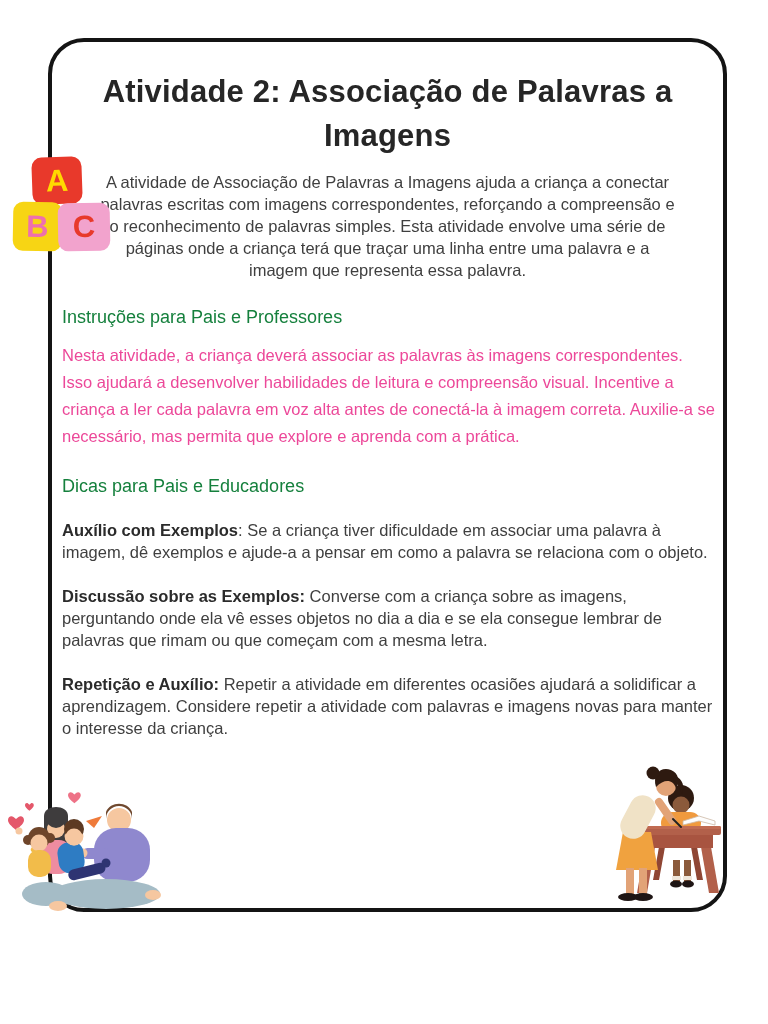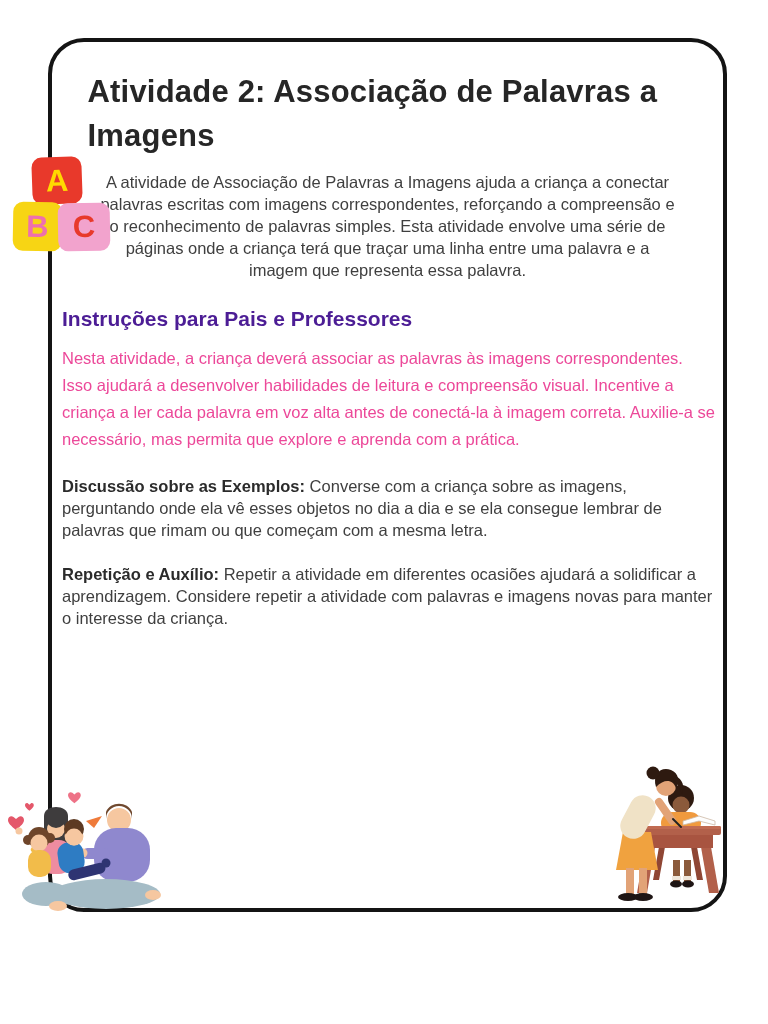--- a/index.html
+++ b/index.html
@@ -24,39 +24,40 @@
     box-sizing: border-box;
     border: 4px solid #141414;
     border-radius: 36px;
     background: #ffffff;
     padding: 24px 8px 0 8px;
     z-index: 1;
   }
   .doc-title {
     margin: 4px auto 0 auto;
     max-width: 600px;
+    text-align: center;
     font-size: 31px;
     line-height: 1.42;
     font-weight: bold;
     color: #262626;
     letter-spacing: 0.2px;
   }
   .doc-intro {
     margin: 13px auto 0 auto;
     max-width: 575px;
     text-align: center;
     font-size: 16.5px;
     line-height: 22px;
     color: #3f3f3f;
   }
   .section-heading {
     margin: 26px 0 0 2px;
-    font-size: 21px;
-    font-weight: bold;
-    color: #4c1d95;
+    font-size: 18px;
+    font-weight: normal;
+    color: #15803d;
   }
   .body-para {
     margin: 14px 0 0 2px;
     font-size: 16.5px;
     line-height: 27px;
     color: #ec4899;
   }
   .tip-para {
     margin: 22px 0 0 2px;
     font-size: 16.5px;
@@ -110,21 +111,23 @@
 <div class="canvas">
 
   <div class="sheet">
     <h1 class="doc-title">Atividade 2: Associação de Palavras a Imagens</h1>
 
     <p class="doc-intro">A atividade de Associação de Palavras a Imagens ajuda a criança a conectar palavras escritas com imagens correspondentes, reforçando a compreensão e o reconhecimento de palavras simples. Esta atividade envolve uma série de páginas onde a criança terá que traçar uma linha entre uma palavra e a imagem que representa essa palavra.</p>
 
     <h2 class="section-heading">Instruções para Pais e Professores</h2>
     <p class="body-para">Nesta atividade, a criança deverá associar as palavras às imagens correspondentes. Isso ajudará a desenvolver habilidades de leitura e compreensão visual. Incentive a criança a ler cada palavra em voz alta antes de conectá-la à imagem correta. Auxilie-a se necessário, mas permita que explore e aprenda com a prática.</p>
 
-
+    <h2 class="section-heading">Dicas para Pais e Educadores</h2>
+
+    <p class="tip-para"><strong>Auxílio com Exemplos</strong><span>: Se a criança tiver dificuldade em associar uma palavra à imagem, dê exemplos e ajude-a a pensar em como a palavra se relaciona com o objeto.</span></p>
 
     <p class="tip-para"><strong>Discussão sobre as Exemplos:</strong><span> Converse com a criança sobre as imagens, perguntando onde ela vê esses objetos no dia a dia e se ela consegue lembrar de palavras que rimam ou que começam com a mesma letra.</span></p>
 
     <p class="tip-para"><strong>Repetição e Auxílio:</strong><span> Repetir a atividade em diferentes ocasiões ajudará a solidificar a aprendizagem. Considere repetir a atividade com palavras e imagens novas para manter o interesse da criança.</span></p>
   </div>
 
   <div class="abc-blocks">
     <div class="block block-a">
         <span>A</span>
       </div>

